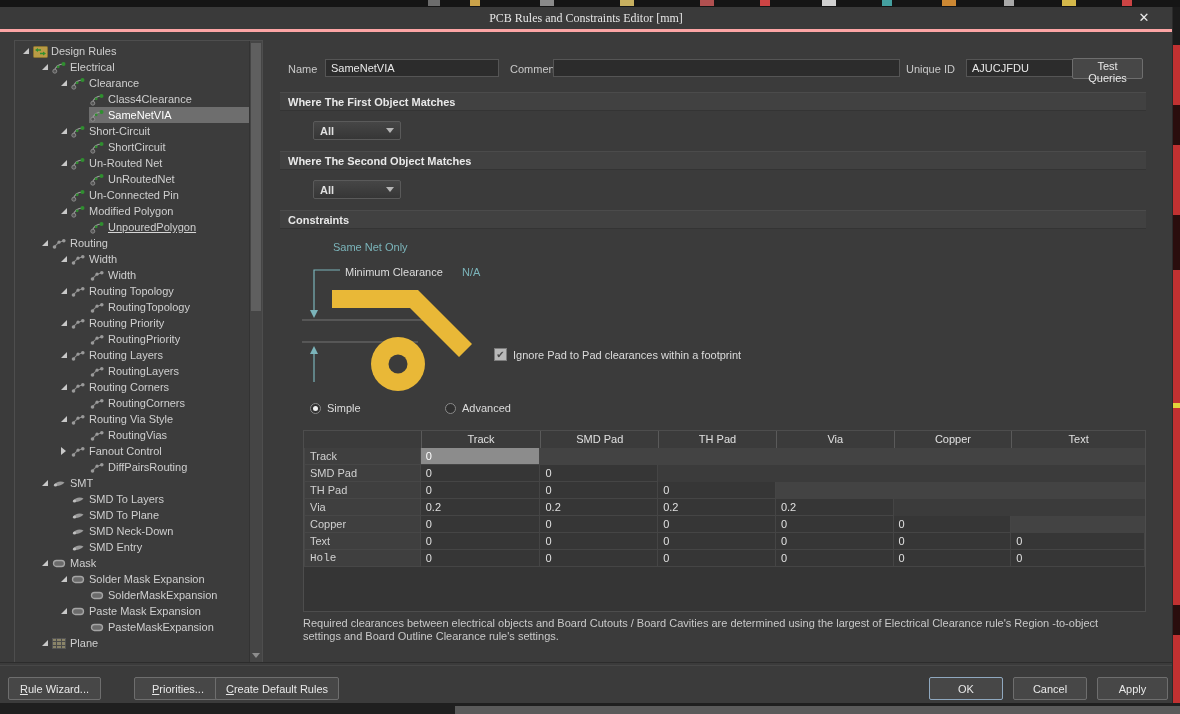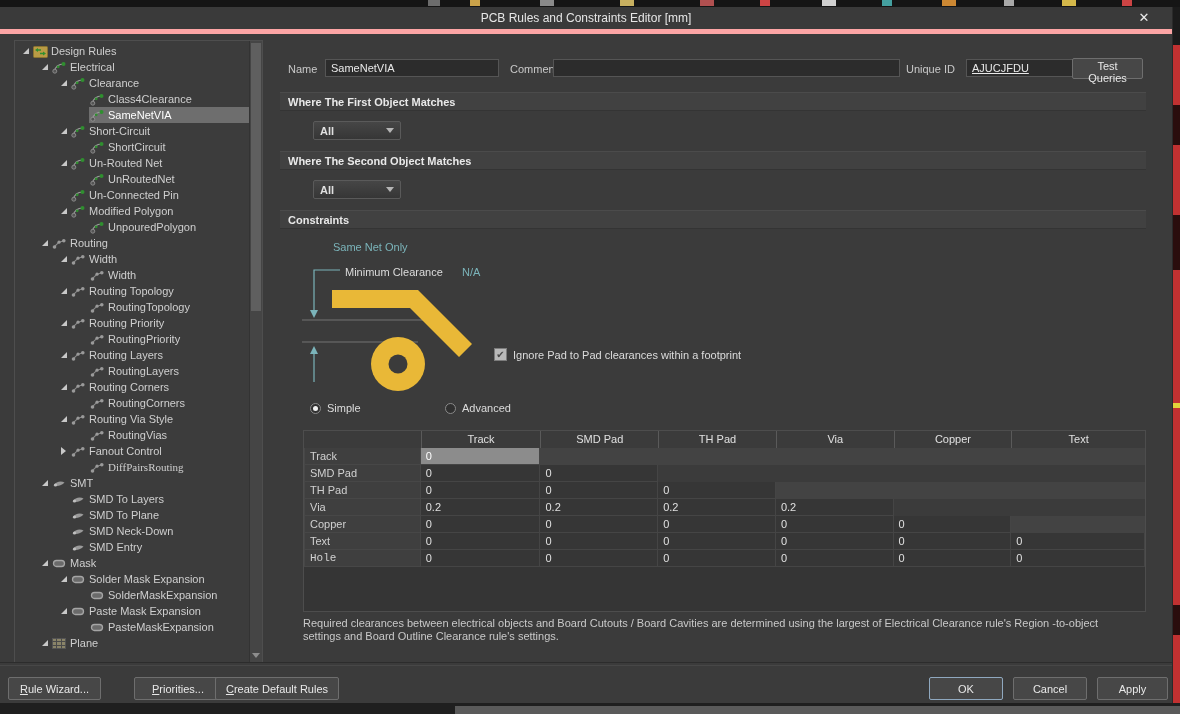--- a/index.html
+++ b/index.html
@@ -12,21 +12,21 @@
   .backdrop-right{position:absolute;left:1172px;top:45px;width:8px;height:658px;background:#c23131;}
   .backdrop-right i{position:absolute;left:0;width:8px;display:block;background:#2a0d0d;}
   .backdrop-right b{position:absolute;left:0;width:8px;height:5px;display:block;background:#e3d23a;}
   .backdrop-bottom{position:absolute;left:0;top:703px;width:1180px;height:11px;background:#1f1f1f;}
   .backdrop-bottom .band{position:absolute;left:455px;top:3px;width:725px;height:8px;background:#5a5a5a;}
 
   
   #dialog{position:absolute;left:0;top:7px;width:1172px;height:696px;background:#3b3b3b;
           border-right:1px solid #2a2a2a;}
   .titlebar{position:absolute;left:0;top:0;width:100%;height:22px;background:#3a3a3a;
-            border-bottom:5px solid #fca5a5;}
+            border-bottom:3px solid #fca5a5;font-family:Liberation Serif, serif;}
   .title{position:absolute;left:0;right:0;top:4px;text-align:center;color:#e6e6e6;font-size:12px;}
   .close-btn{position:absolute;right:18px;top:2px;width:20px;height:18px;color:#eaeaea;
              font-size:13px;text-align:center;line-height:18px;cursor:default;}
 
   
   .tree-panel{position:absolute;left:14px;top:33px;width:247px;height:621px;background:#3c3c3c;
               border:1px solid #4e4e4e;overflow:hidden;}
   .tree-rows{position:absolute;left:0;top:2px;right:13px;}
   .tree-row{display:flex;align-items:center;height:16px;white-space:nowrap;}
   .exp{width:13px;flex:0 0 13px;display:flex;justify-content:center;}
@@ -288,21 +288,21 @@
                 <svg width="14" height="13" viewBox="0 0 14 13">
                   <path d="M2 11C3 6 7 3 12 3" stroke="#9a9a9a" stroke-width="1.2" fill="none"></path>
                   <circle cx="2.8" cy="10.2" r="2" fill="#555" stroke="#999" stroke-width="0.8"></circle>
                   <circle cx="11.5" cy="3" r="2" fill="#2f8f2f"></circle>
                   <circle cx="6.2" cy="5.8" r="1.4" fill="#2f8f2f"></circle>
                 </svg>
               </span>
               <span class="tree-label">Modified Polygon</span>
             </span>
           </div>
-          <div class="tree-row" style="padding-left: 61px;">
+          <div class="tree-row" style="padding-left: 61px; text-decoration: underline;">
             <span class="exp "></span>
             <span class="tree-content">
               <span class="tree-icon">
                 <svg width="14" height="13" viewBox="0 0 14 13">
                   <path d="M2 11C3 6 7 3 12 3" stroke="#9a9a9a" stroke-width="1.2" fill="none"></path>
                   <circle cx="2.8" cy="10.2" r="2" fill="#555" stroke="#999" stroke-width="0.8"></circle>
                   <circle cx="11.5" cy="3" r="2" fill="#2f8f2f"></circle>
                   <circle cx="6.2" cy="5.8" r="1.4" fill="#2f8f2f"></circle>
                 </svg>
               </span>
@@ -514,21 +514,21 @@
                 <svg width="14" height="13" viewBox="0 0 14 13">
                   <path d="M2 10L7 5.2 11.8 3.8" stroke="#8a8a8a" stroke-width="1.1" fill="none"></path>
                   <circle cx="2.5" cy="10" r="1.8" fill="#9a9a9a"></circle>
                   <circle cx="7" cy="5.2" r="1.6" fill="#9a9a9a"></circle>
                   <circle cx="11.8" cy="3.8" r="1.8" fill="#9a9a9a"></circle>
                 </svg>
               </span>
               <span class="tree-label">Fanout Control</span>
             </span>
           </div>
-          <div class="tree-row" style="padding-left: 61px; font-family: Liberation Serif, serif;">
+          <div class="tree-row" style="padding-left: 61px;">
             <span class="exp "></span>
             <span class="tree-content">
               <span class="tree-icon">
                 <svg width="14" height="13" viewBox="0 0 14 13">
                   <path d="M2 10L7 5.2 11.8 3.8" stroke="#8a8a8a" stroke-width="1.1" fill="none"></path>
                   <circle cx="2.5" cy="10" r="1.8" fill="#9a9a9a"></circle>
                   <circle cx="7" cy="5.2" r="1.6" fill="#9a9a9a"></circle>
                   <circle cx="11.8" cy="3.8" r="1.8" fill="#9a9a9a"></circle>
                 </svg>
               </span>
@@ -677,21 +677,21 @@
         <div class="thumb"></div>
         <div class="down"></div>
       </div>
     </div>
 
     <div class="flabel" style="left:288px;top:56px">Name</div>
     <input class="finput" style="left: 325px; top: 52px; width: 174px;" value="SameNetVIA">
     <div class="flabel" style="left:510px;top:56px">Comment</div>
     <input class="finput" style="left: 553px; top: 52px; width: 347px;" value="">
     <div class="flabel" style="left:906px;top:56px">Unique ID</div>
-    <input class="finput" style="left: 966px; top: 52px; width: 116px; text-decoration: underline;" value="AJUCJFDU">
+    <input class="finput" style="left: 966px; top: 52px; width: 116px;" value="AJUCJFDU">
     <button class="btn" style="left:1072px;top:51px;width:71px;height:21px">
         <span>Test Queries</span>
       </button>
 
     <div class="sect" style="top:85px">Where The First Object Matches</div>
     <div class="dropdown" style="top:114px">
       <div class="val">All</div>
       <div class="arr"></div>
     </div>
 

